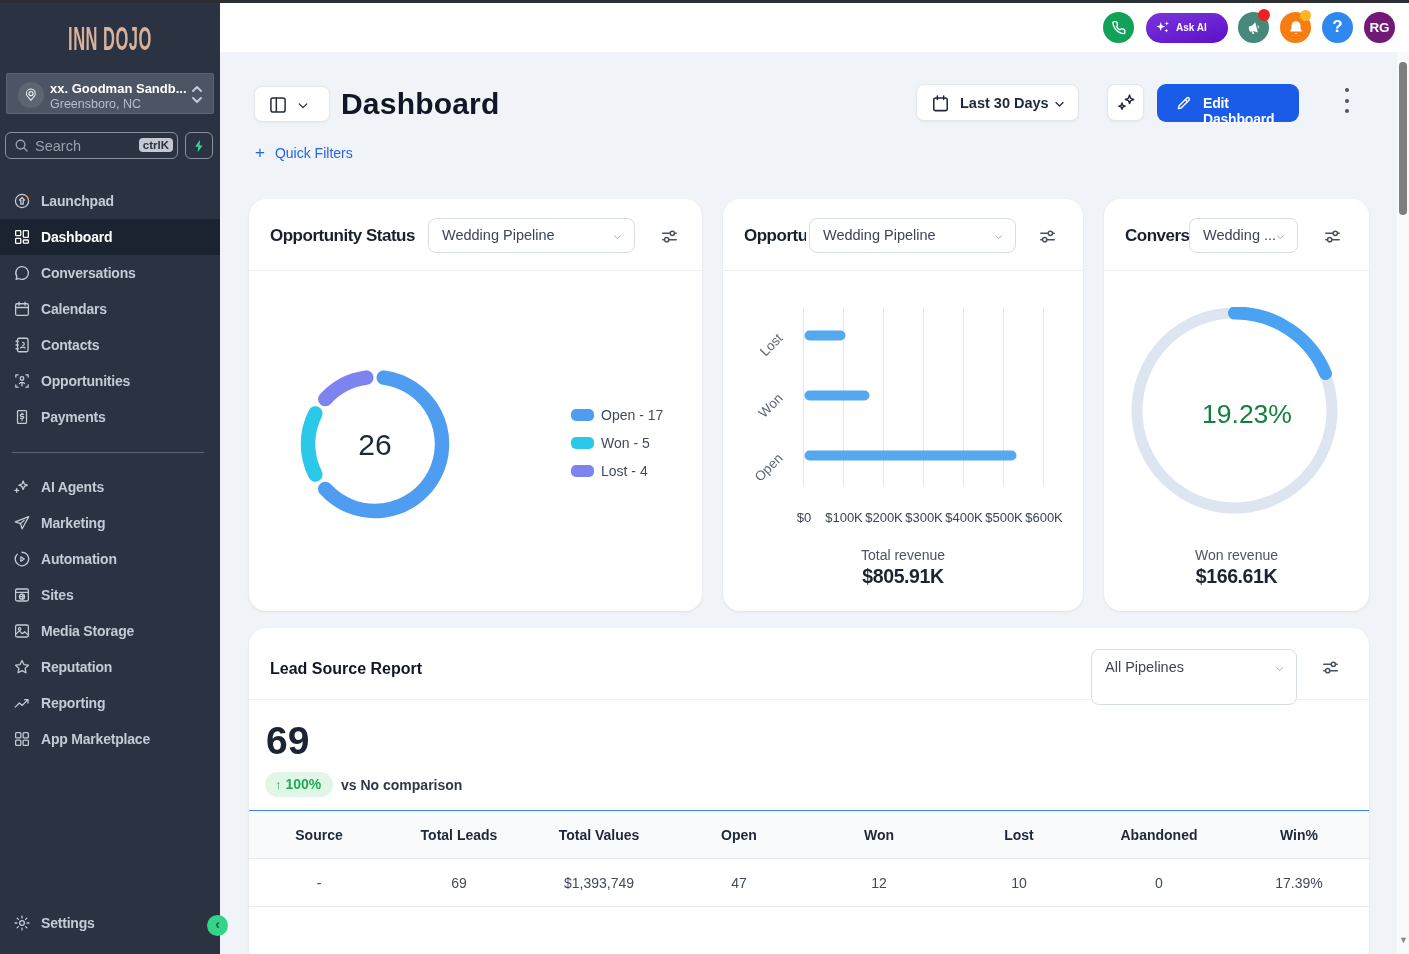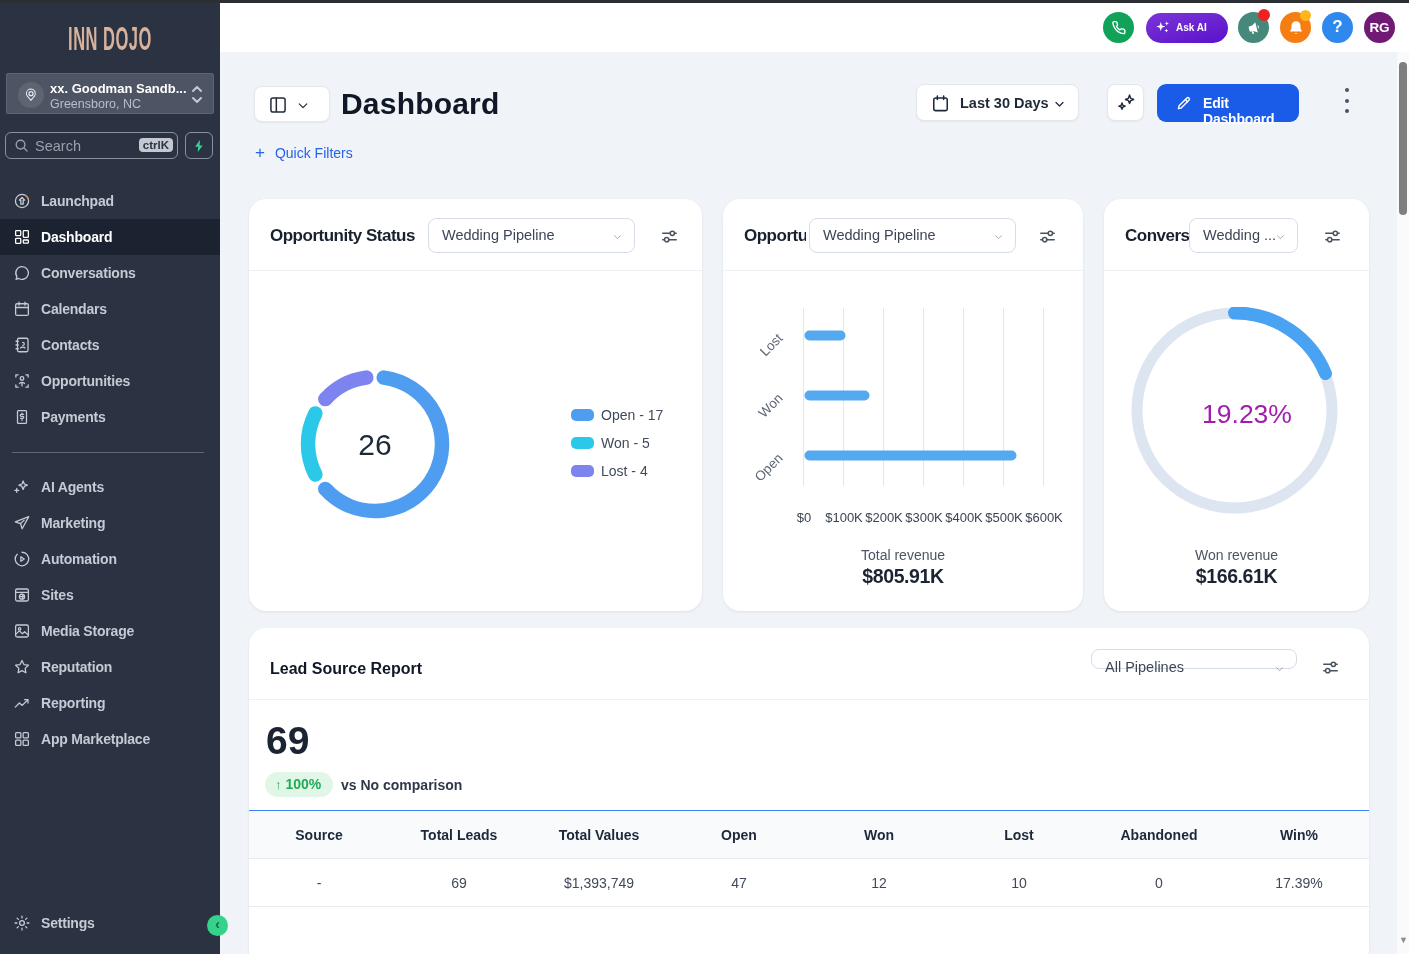--- a/index.html
+++ b/index.html
@@ -385,29 +385,29 @@
   </div>
   <svg class="cfil" style="left:220px;top:29px" width="17" height="17" viewBox="0 0 24 24" fill="none" stroke="#49525f" stroke-width="2.1" stroke-linecap="round">
       <path d="M2.5 7.5h19M2.5 16.5h19"></path>
       <circle cx="16" cy="7.5" r="3" fill="#fff"></circle>
       <circle cx="8" cy="16.5" r="3" fill="#fff"></circle>
     </svg>
   <svg style="position:absolute;left:27px;top:108px" width="207" height="207" viewBox="0 0 207 207" fill="none">
     <circle cx="103.5" cy="103.5" r="97.5" stroke="#dde5f0" stroke-width="11"></circle>
     <path d="M 103.5 6 A 97.5 97.5 0 0 1 194.5 66.6" stroke="#4aa3f2" stroke-width="13" stroke-linecap="round"></path>
   </svg>
-  <div class="abs" style="left:0;top:200px;width:286px;text-align:center;font-size:26.5px;font-weight:400;color:#a21caf;">19.23%</div>
+  <div class="abs" style="left:0;top:200px;width:286px;text-align:center;font-size:26.5px;font-weight:400;color:#15803d;">19.23%</div>
   <div class="abs" style="left:0;top:348px;width:265px;text-align:center;font-size:14px;color:#4b5563;">Won revenue</div>
   <div class="abs" style="left:0;top:366px;width:265px;text-align:center;font-size:19.5px;font-weight:700;letter-spacing:-0.4px;color:#1a2433;">$166.61K</div>
 </div>
 
 <div class="card" id="card4" style="left:249px;top:628px;width:1120px;height:340px;">
   <div class="chead"></div>
   <div id="leadtitle">Lead Source Report</div>
-  <div class="csel" style="left:842px;top:21px;width:206px;height:20px;">
+  <div class="csel" style="left:842px;top:21px;width:206px;height:56px;">
       <span style="top:9px;">All Pipelines</span>
     <svg class="cv" style="top:14px" width="13" height="10" viewBox="0 0 24 24" fill="none" stroke="#9aa4b2" stroke-width="2.2" stroke-linecap="round" stroke-linejoin="round">
         <path d="M5 9l7 7 7-7"></path>
       </svg>
   </div>
   <svg class="cfil" style="left:1073px;top:31px" width="17" height="17" viewBox="0 0 24 24" fill="none" stroke="#49525f" stroke-width="2.1" stroke-linecap="round">
       <path d="M2.5 7.5h19M2.5 16.5h19"></path>
       <circle cx="16" cy="7.5" r="3" fill="#fff"></circle>
       <circle cx="8" cy="16.5" r="3" fill="#fff"></circle>
     </svg>

